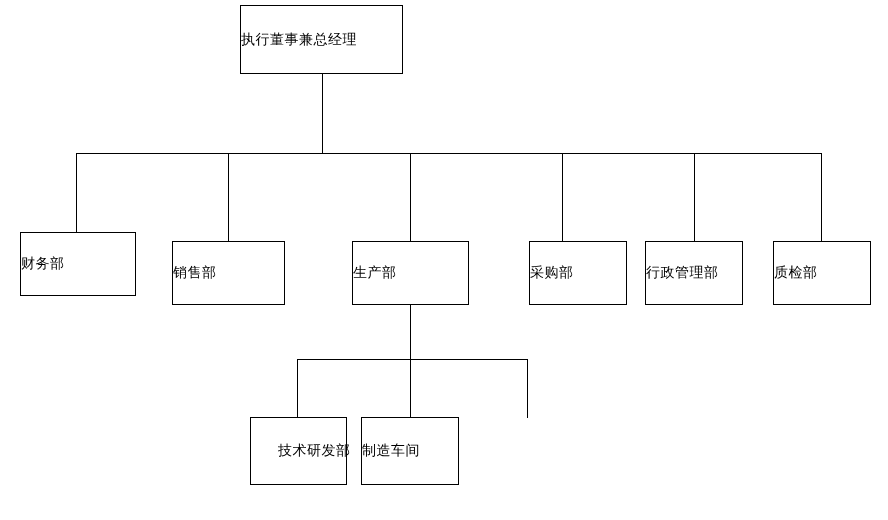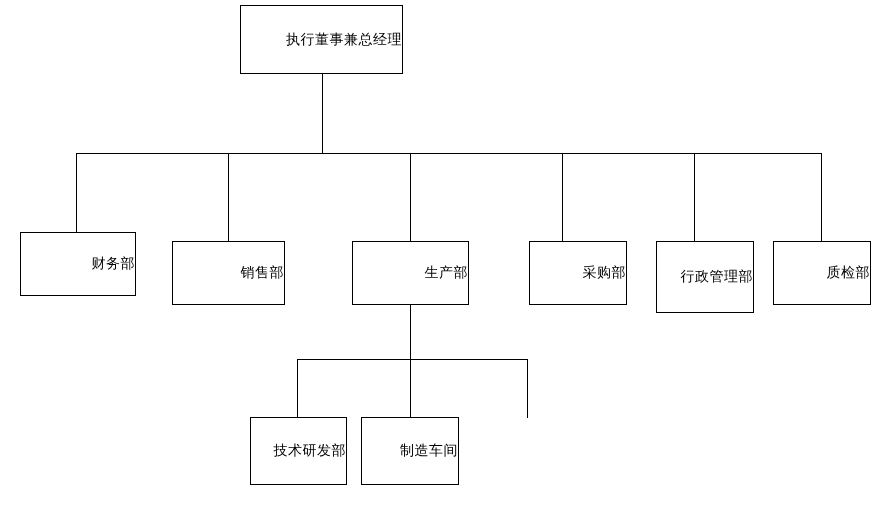--- a/index.html
+++ b/index.html
@@ -19,21 +19,21 @@
     background: #ffffff;
     overflow: hidden;
   }
   .node-box {
     position: absolute;
     box-sizing: border-box;
     border: 1px solid #000000;
     background: #ffffff;
     display: flex;
     align-items: center;
-    justify-content: flex-end;
+    justify-content: flex-start;
     z-index: 2;
   }
   .node-label {
     font-size: 14px;
     line-height: 1.1;
     letter-spacing: 0.5px;
     color: #000000;
     white-space: nowrap;
     text-align: center;
   }
@@ -78,21 +78,21 @@
   </div>
 
   <div class="node-box" style="left:352px; top:241px; width:117px; height:64px;">
     <span class="node-label">生产部</span>
   </div>
 
   <div class="node-box" style="left:513px; top:241px; width:98px; height:64px;margin-left:16px;">
     <span class="node-label">采购部</span>
   </div>
 
-  <div class="node-box" style="left:645px; top:241px; width:98px; height:72px;margin-left:11px;">
+  <div class="node-box" style="left:645px; top:241px; width:98px; height:64px;">
     <span class="node-label">行政管理部</span>
   </div>
 
   <div class="node-box" style="left:773px; top:241px; width:98px; height:64px;">
     <span class="node-label">质检部</span>
   </div>
 
   <div class="connector v" style="left:410px; top:305px; height:55px;"></div>
 
   <div class="connector h" style="left:297px; top:359px; width:231px;"></div>

